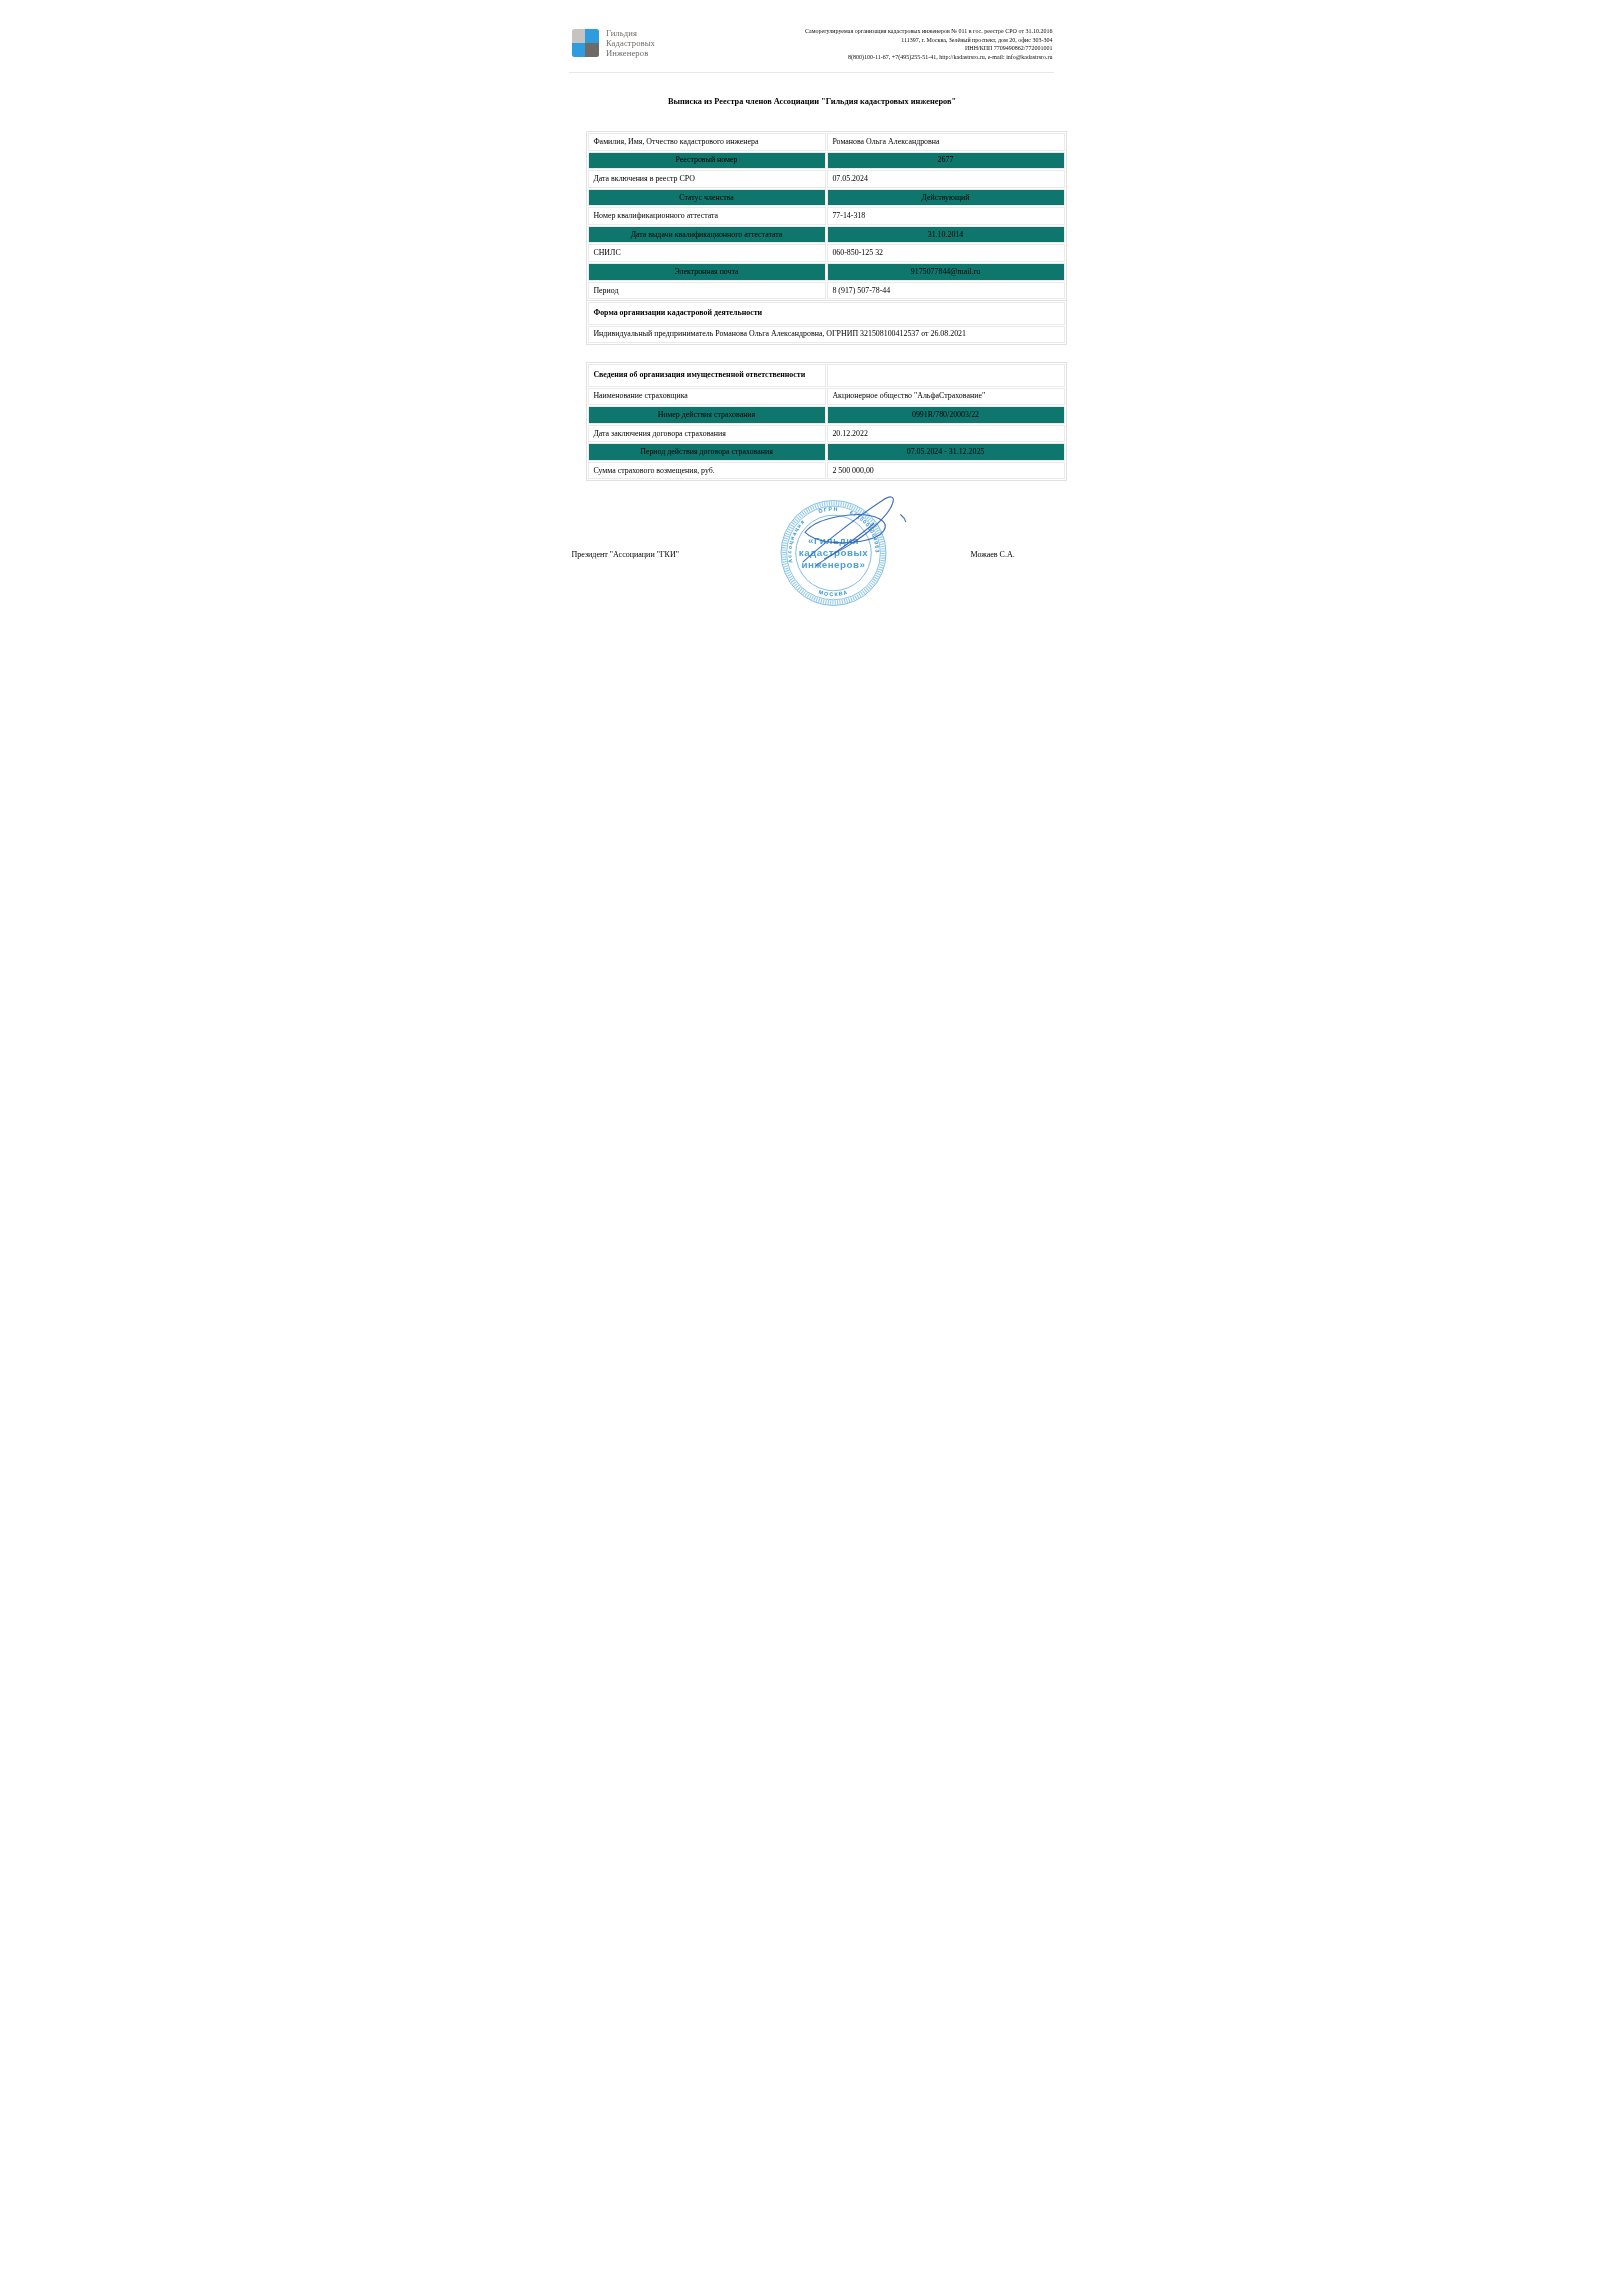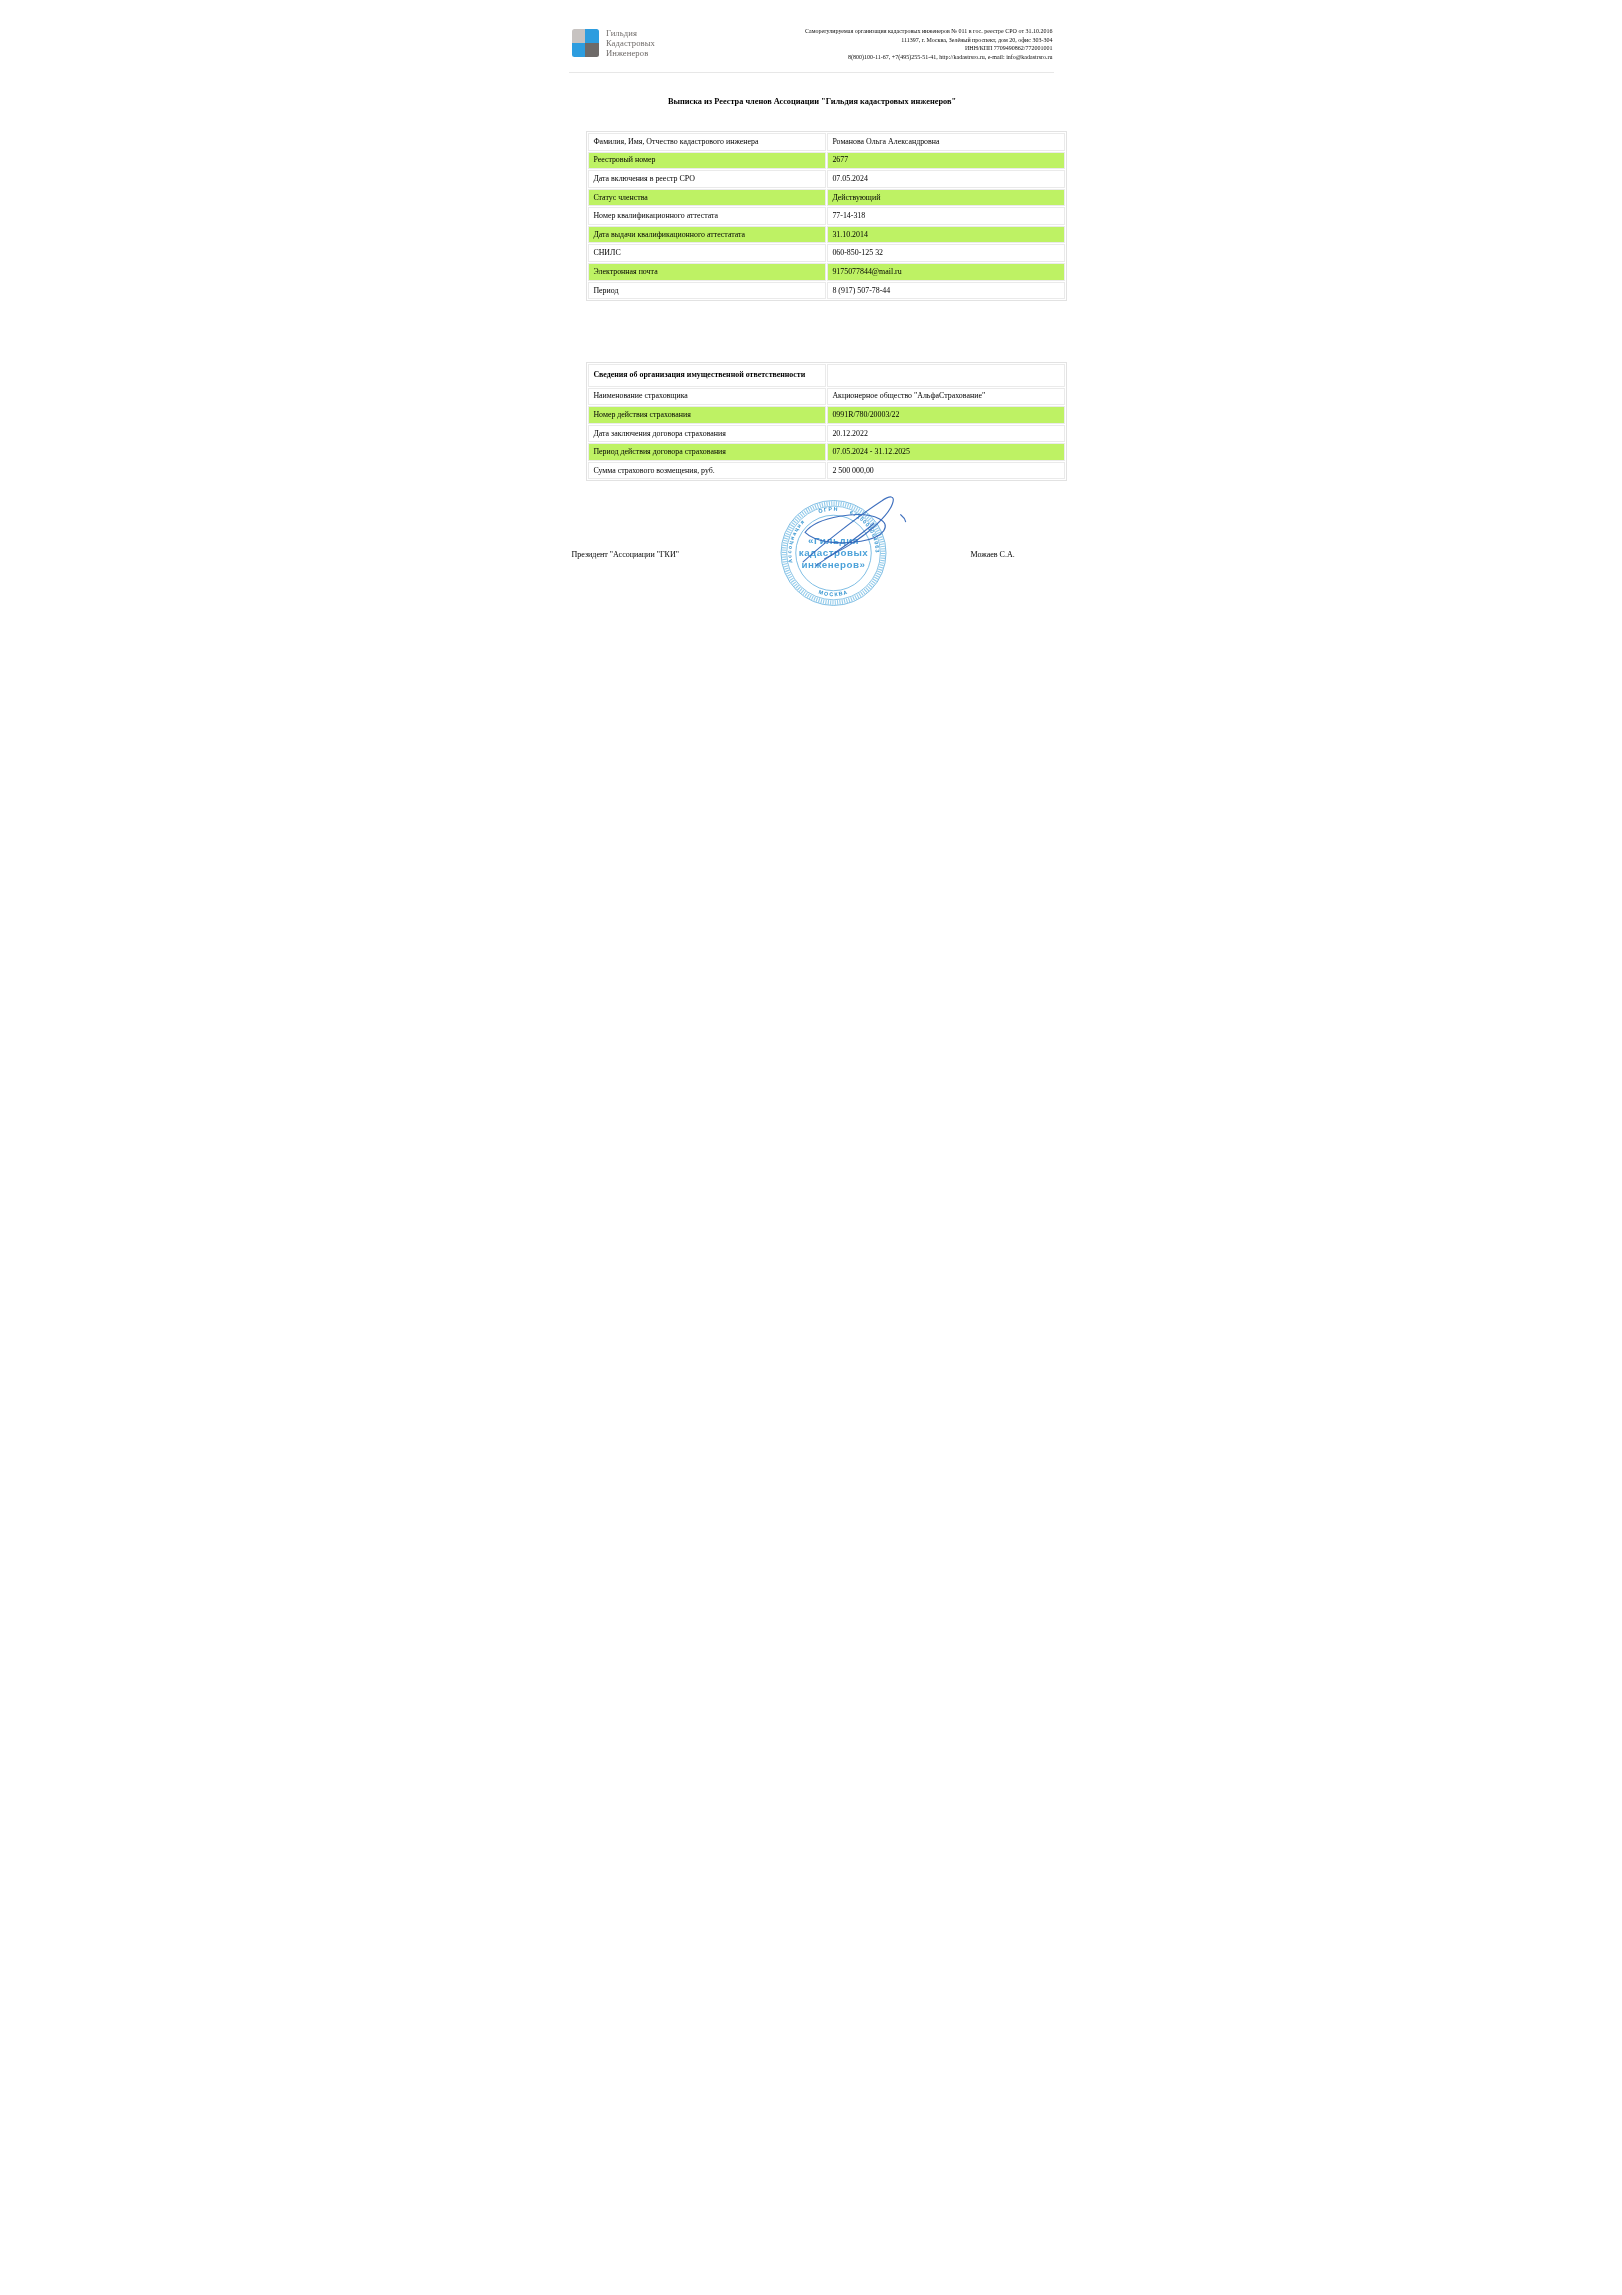--- a/index.html
+++ b/index.html
@@ -40,21 +40,21 @@
   .t1 { top:131px; } .t2 { top:300px; } .t3 { top:362px; }
   table.doc {
     width:100%; border-collapse:separate; border-spacing:1px;
     border:0.5px solid #e2e2e2; background:#ffffff;
   }
   table.doc td {
     border:0.5px solid #eaeaea; background:#ffffff;
     padding:2.9px 4.9px; font-size:7.9px; line-height:9.8px; vertical-align:middle;
   }
   table.doc td.label { width:50%; }
-  table.doc tr.alt td { background:#bef264; }
+  table.doc tr.alt td { background:#0f766e;text-align:center; }
   table.doc td.hdr { font-weight:bold; padding:5.4px 4.9px; }
   .t3 td.hdr { padding:5.9px 4.9px; }
   
   .sig-left  { position:absolute; left:31px;  top:550px; font-size:8px; }
   .sig-right { position:absolute; left:430px; top:550px; font-size:8px; }
   
   .stamp { position:absolute; left:217px; top:487px; width:153px; height:129px; }
   .stamp text { font-family:"Liberation Sans", sans-serif; }
   .arc-text { font-size:11px; font-weight:bold; fill:#3796d1; letter-spacing:2.6px; }
   .inner-text { font-size:20px; font-weight:bold; fill:#3d9ad6; letter-spacing:1px;
@@ -127,20 +127,32 @@
           <td>9175077844@mail.ru</td>
         </tr>
         <tr>
           <td class="label">Период</td>
           <td>8 (917) 507-78-44</td>
         </tr>
       </tbody>
     </table>
   </div>
 
+  <div class="tblwrap t2">
+    <table class="doc">
+      <tbody>
+        <tr>
+          <td class="hdr">Форма организации кадастровой деятельности</td>
+        </tr>
+        <tr>
+          <td>Индивидуальный предприниматель Романова Ольга Александровна, ОГРНИП 321508100412537 от 26.08.2021</td>
+        </tr>
+      </tbody>
+    </table>
+  </div>
 
   <div class="tblwrap t3">
     <table class="doc">
       <tbody>
         <tr>
           <td class="label hdr">Сведения об организация имущественной ответственности</td>
           <td></td>
         </tr>
         <tr>
           <td class="label">Наименование страховщика</td>

